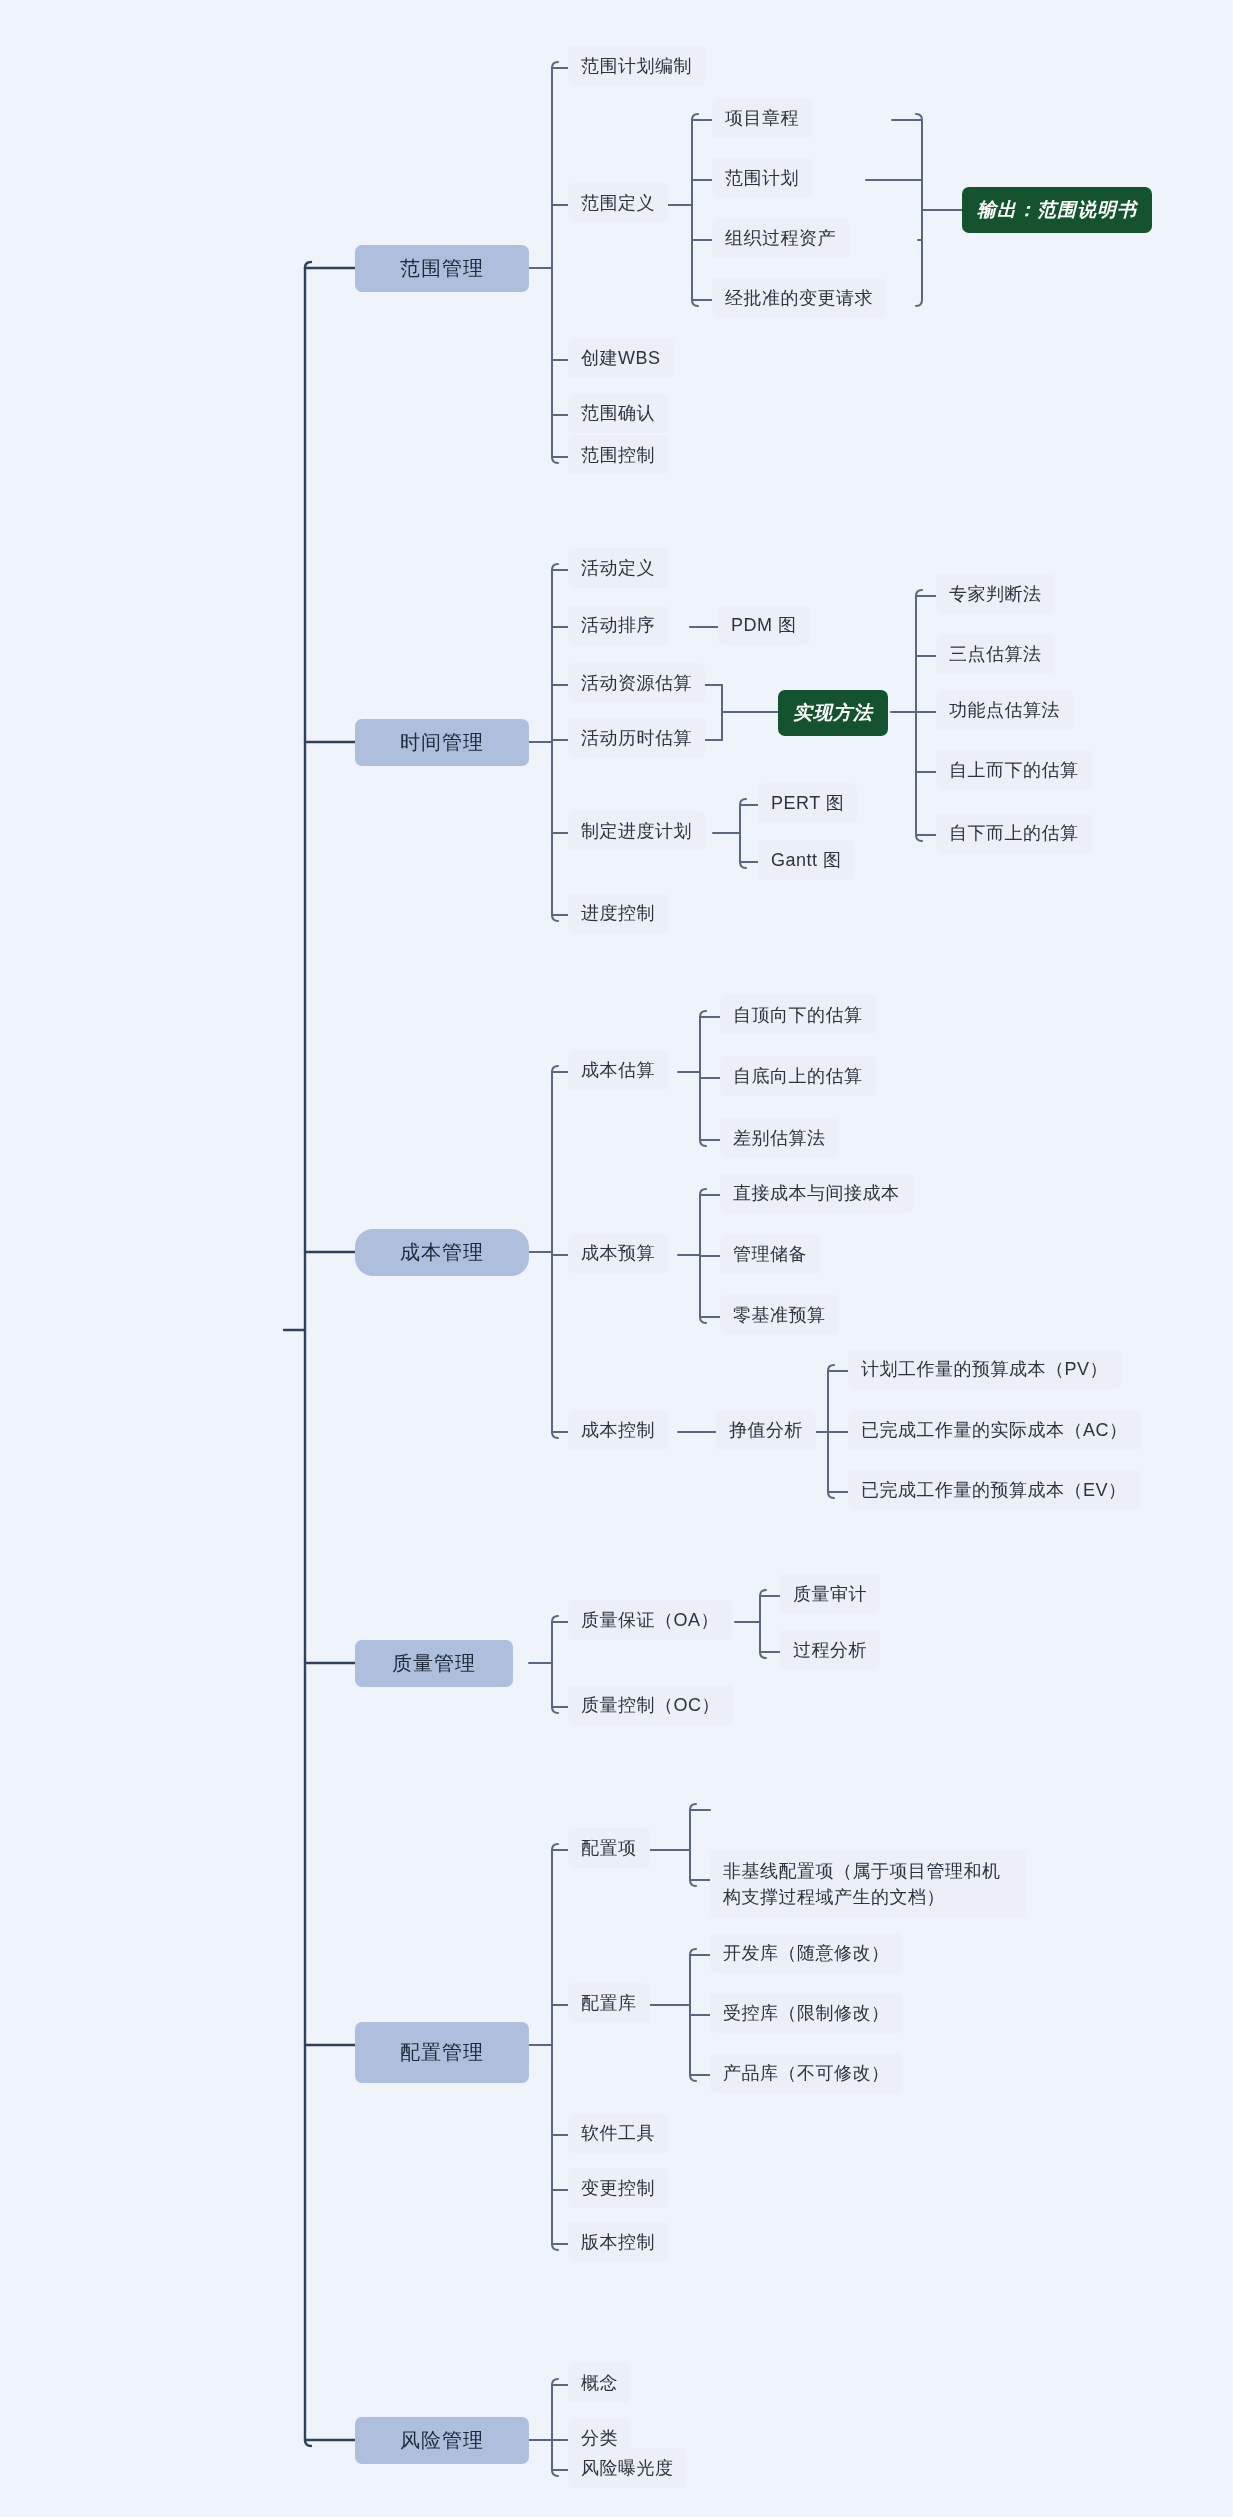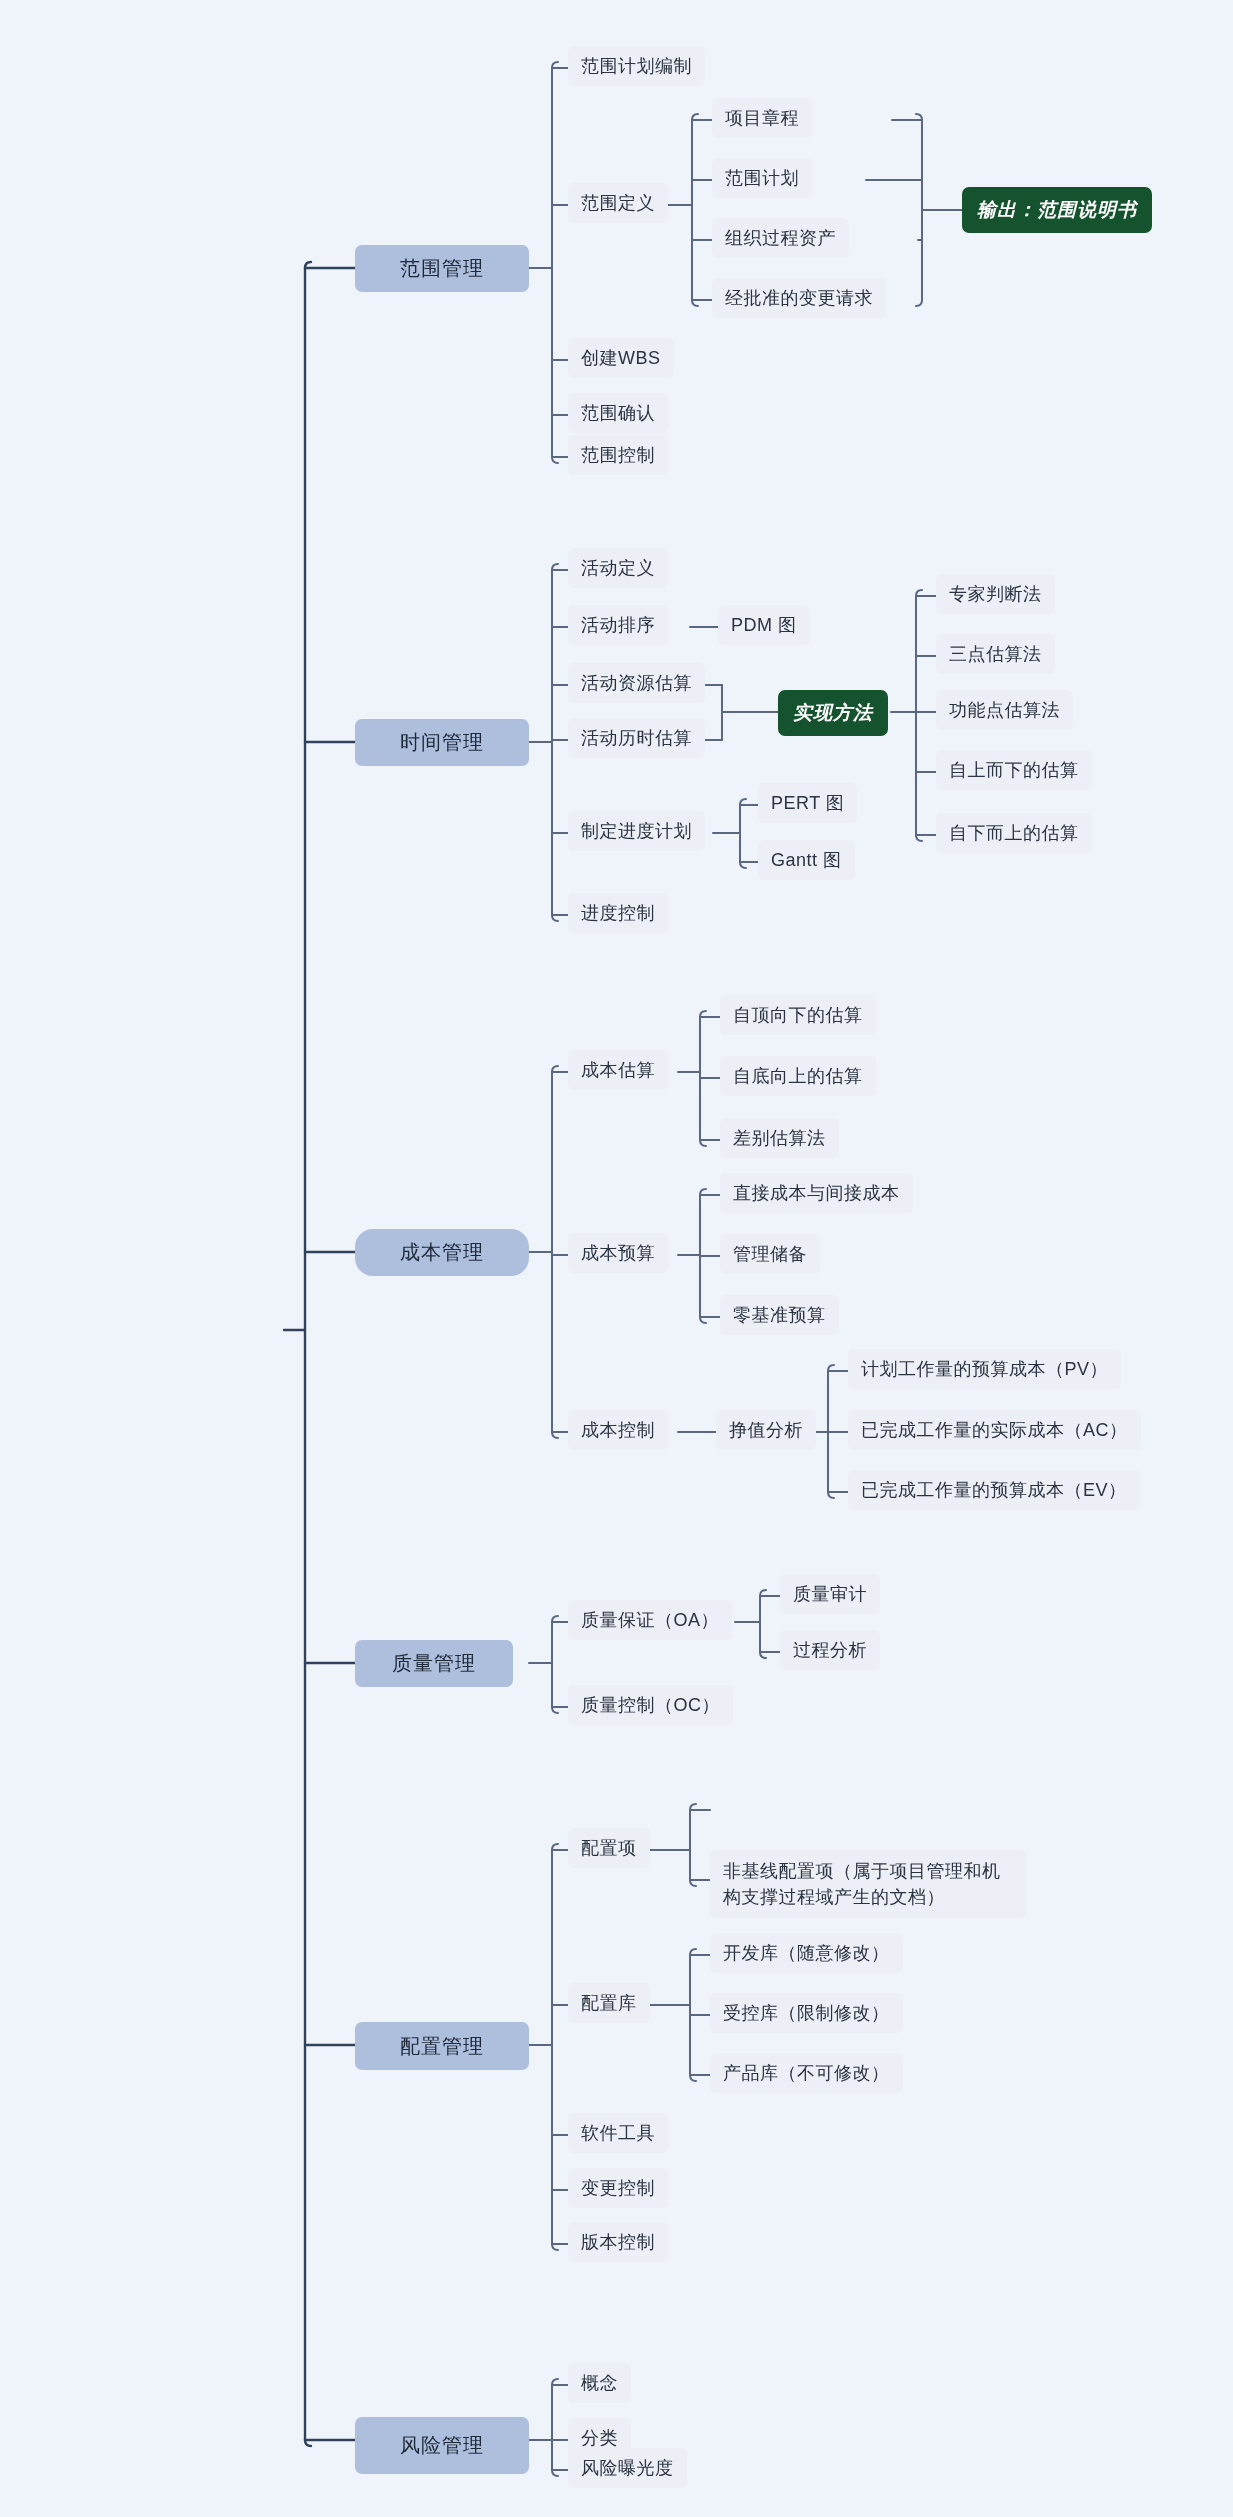--- a/index.html
+++ b/index.html
@@ -298,33 +298,33 @@
   <div class="node n-l2" style="left:848px;top:1410px;">已完成工作量的实际成本（AC）</div>
   <div class="node n-l2" style="left:848px;top:1470px;">已完成工作量的预算成本（EV）</div>
 
   <div class="node n-l1" style="left:355px;top:1640px;width:158px;height:47px;justify-content:center;">质量管理</div>
 
   <div class="node n-l2" style="left:568px;top:1600px;">质量保证（OA）</div>
   <div class="node n-l2" style="left:780px;top:1574px;">质量审计</div>
   <div class="node n-l2" style="left:780px;top:1630px;">过程分析</div>
   <div class="node n-l2" style="left:568px;top:1685px;">质量控制（OC）</div>
 
-  <div class="node n-l1" style="left:355px;top:2022px;width:174px;height:48px;justify-content:center;text-align:center;">配置管理</div>
+  <div class="node n-l1" style="left:355px;top:2022px;width:174px;height:61px;justify-content:center;text-align:center;">配置管理</div>
 
   <div class="node n-l2" style="left:568px;top:1828px;">配置项</div>
   <div class="node n-l2 n-multiline" style="left:710px;top:1850px;width:316px;">非基线配置项（属于项目管理和机构支撑过程域产生的文档）</div>
 
   <div class="node n-l2" style="left:568px;top:1983px;">配置库</div>
   <div class="node n-l2" style="left:710px;top:1933px;">开发库（随意修改）</div>
   <div class="node n-l2" style="left:710px;top:1993px;">受控库（限制修改）</div>
   <div class="node n-l2" style="left:710px;top:2053px;">产品库（不可修改）</div>
 
   <div class="node n-l2" style="left:568px;top:2113px;">软件工具</div>
   <div class="node n-l2" style="left:568px;top:2168px;">变更控制</div>
   <div class="node n-l2" style="left:568px;top:2222px;">版本控制</div>
 
-  <div class="node n-l1" style="left:355px;top:2417px;width:174px;height:57px;justify-content:center;">风险管理</div>
+  <div class="node n-l1" style="left:355px;top:2417px;width:174px;height:47px;justify-content:center;">风险管理</div>
 
   <div class="node n-l2" style="left:568px;top:2363px;">概念</div>
   <div class="node n-l2" style="left:568px;top:2418px;">分类</div>
   <div class="node n-l2" style="left:568px;top:2448px;text-align:center;">风险曝光度</div>
 
 </div>
 
 </body></html>

